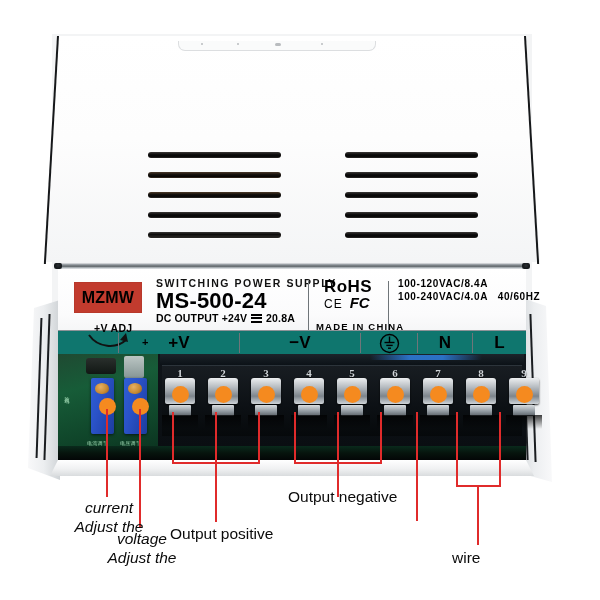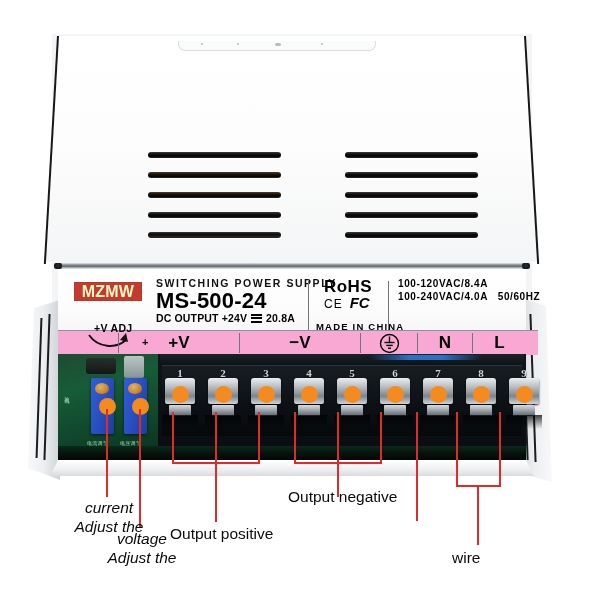--- a/index.html
+++ b/index.html
@@ -72,22 +72,22 @@
   }
   .seam::before{left:-2px;}
   .seam::after{right:-2px;}
 
   
   .label-panel{
     position:absolute;left:58px;top:269px;width:468px;height:76px;
     background:linear-gradient(180deg,#ffffff 0%,#fbfbfc 60%,#f0f1f2 100%);
   }
   .brand{
-    position:absolute;left:16px;top:13px;width:68px;height:19px;
-    background:#c23b2e;color:#fef9c3;font-weight:700;font-size:16px;letter-spacing:.2px;
+    position:absolute;left:16px;top:13px;width:68px;height:31px;
+    background:#c23b2e;color:#000000;font-weight:700;font-size:16px;letter-spacing:.2px;
     display:flex;align-items:center;justify-content:center;
     box-shadow:inset 0 0 0 1px rgba(0,0,0,.05);
   }
   .sps{
     position:absolute;left:98px;top:8px;color:#111;
     font-size:10.5px;font-weight:700;letter-spacing:1.55px;white-space:nowrap;
   }
   .model{
     position:absolute;left:98px;top:19px;color:#000;
     font-size:22px;font-weight:700;letter-spacing:.2px;white-space:nowrap;
@@ -115,21 +115,21 @@
     position:absolute;left:258px;top:52px;color:#000;
     font-size:9.5px;font-weight:700;letter-spacing:1.2px;white-space:nowrap;
   }
   .ac-block{position:absolute;left:340px;top:8px;color:#000;white-space:nowrap;}
   .ac-block .t{font-size:10px;font-weight:700;letter-spacing:.6px;line-height:13px;}
   .label-div{position:absolute;top:12px;width:1px;height:52px;background:#6f7579;}
 
   
   .legend{
     position:absolute;left:58px;top:330px;width:468px;height:24px;
-    border-top:1px solid #8e9398;background:#f9a8d4;padding-left:12px;
+    border-top:1px solid #8e9398;background:#0f766e;
   }
   .legend .cell{
     position:absolute;top:0;height:24px;display:flex;align-items:center;justify-content:center;
     color:#000;font-size:17px;font-weight:600;
   }
   .legend .sep{position:absolute;top:2px;width:1px;height:20px;background:#6f7579;}
   .adj{
     position:absolute;left:22px;top:-9px;width:92px;height:33px;color:#000;
   }
   .adj .txt{position:absolute;left:14px;top:0px;font-size:10.5px;font-weight:700;letter-spacing:.3px;}
@@ -318,21 +318,21 @@
       <span class="fc">FC</span>
     </div>
     <div class="made">MADE  IN  CHINA</div>
 
     <div class="label-div" style="left:330px;"></div>
 
     <div class="ac-block">
       <div class="t">100-120VAC/8.4A</div>
       <div class="t">
         <span>100-240VAC/4.0A</span>
-        &nbsp;&nbsp;<span>50/60HZ</span>
+        &nbsp;&nbsp;<span>40/60HZ</span>
       </div>
     </div>
   </div>
 
   <div class="legend">
     <div class="adj">
       <span class="txt">+V ADJ</span>
       <svg width="48" height="20" viewBox="0 0 48 20">
         <path d="M3 4 C12 17, 30 18, 40 9" fill="none" stroke="#111" stroke-width="2"></path>
         <path d="M40 2 L42 11 L34 9 Z" fill="#111"></path>

